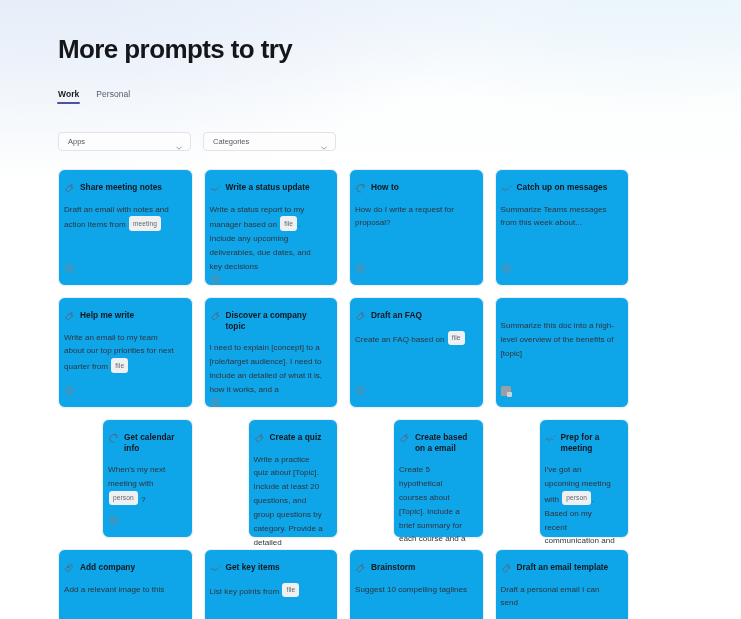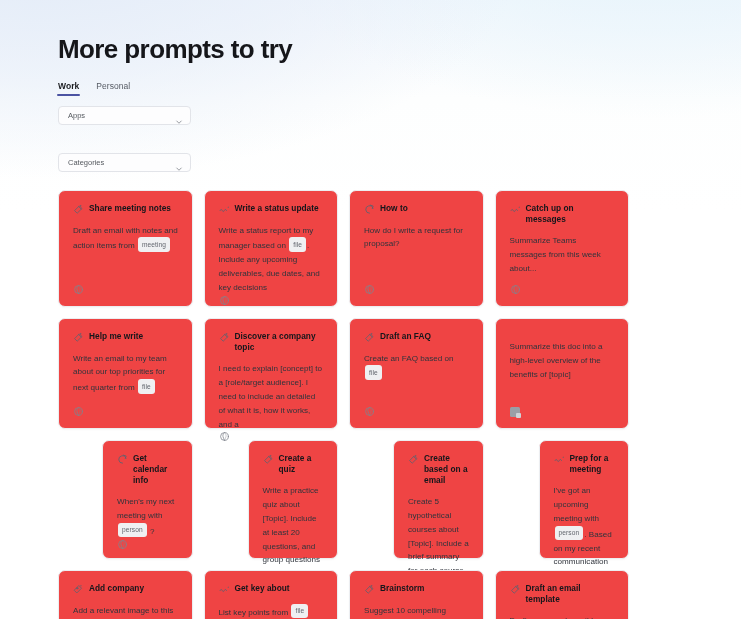--- a/index.html
+++ b/index.html
@@ -41,21 +41,21 @@
     letter-spacing: -0.6px;
     color: #15161a;
     margin-top: 6px;
   }
 
   
   .tabs {
     display: flex;
     align-items: flex-end;
     gap: 17px;
-    margin-top: 12px;
+    margin-top: 20px;
     height: 19px;
   }
   .tab {
     font-size: 8.5px;
     color: #555a63;
     padding-bottom: 5px;
     position: relative;
     letter-spacing: 0.05px;
     cursor: pointer;
   }
@@ -68,23 +68,22 @@
     position: absolute;
     left: -1px; right: -1px; bottom: 0;
     height: 2px;
     border-radius: 2px;
     background: #4b53a2;
   }
 
   
   .filters {
     display: flex;
-    gap: 28px;
-    margin-top: 10px;
-    flex-direction: column;
+    gap: 12px;
+    margin-top: 28px;
   }
   .filter {
     width: 133px;
     height: 19px;
     border: 1px solid #e2e4e9;
     border-radius: 4px;
     background: #fdfdfe;
     display: flex;
     align-items: center;
     justify-content: space-between;
@@ -103,25 +102,25 @@
 
   
   .grid {
     display: grid;
     grid-template-columns: repeat(4, 1fr);
     gap: 11px;
     margin-top: 18px;
   }
 
   .card {
-    background: #ef4444;
+    background: #0ea5e9;
     border: 1px solid #eceef1;
     border-radius: 7px;
     box-shadow: 0 1px 2px rgba(22,25,35,0.035);
-    padding: 12px 13px 10px 14px;
+    padding: 12px 13px 10px 5px;
     display: flex;
     flex-direction: column;
     cursor: pointer;
   }
   .card.h1 { height: 117px; }
   .card.h2 { height: 111px; justify-content: space-between; }
   .card.h3 { height: 119px; margin-left: 44px; }
   .card.h4 { height: 110px; }
 
   .card-head {
@@ -476,21 +475,21 @@
         <div class="card-body"><span>Add a relevant image to this</span></div>
       </div>
       <div class="card h4">
         <div class="card-head">
           <span class="card-icon">
             <svg viewBox="0 0 16 16" fill="none" stroke="currentColor" stroke-width="1.25" stroke-linecap="round" stroke-linejoin="round">
               <path d="M1.6 9.4c1-2 2.1-2 3.1 0s2.1 2 3.1 0 2.1-2 3.1 0"></path>
               <path d="M13.4 3.4l.4.95.95.4-.95.4-.4.95-.4-.95-.95-.4.95-.4z" fill="currentColor" stroke="none"></path>
             </svg>
           </span>
-          <span class="card-title">Get key about</span>
+          <span class="card-title">Get key items</span>
         </div>
         <div class="card-body"><span>List key points from </span><span class="chip">file</span></div>
       </div>
       <div class="card h4">
         <div class="card-head">
           <span class="card-icon">
             <svg viewBox="0 0 16 16" fill="none" stroke="currentColor" stroke-width="1.15" stroke-linecap="round" stroke-linejoin="round">
               <path d="M9.6 3.1 13 6.5 6.1 13.4 2.7 10z"></path>
               <path d="M11.2 1.1l.45 1.1 1.1.45-1.1.45-.45 1.1-.45-1.1-1.1-.45 1.1-.45z" fill="currentColor" stroke="none"></path>
               <path d="M8.6 4.1 12 7.5"></path>

